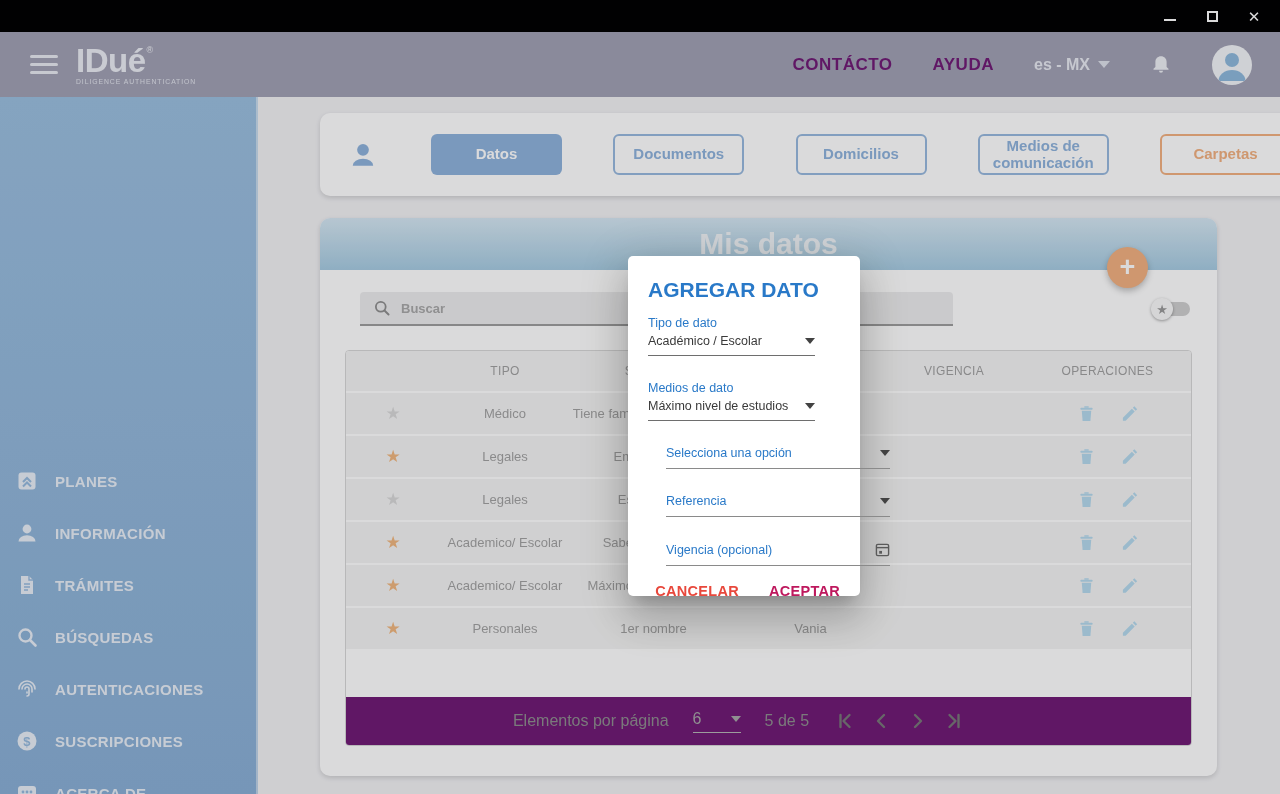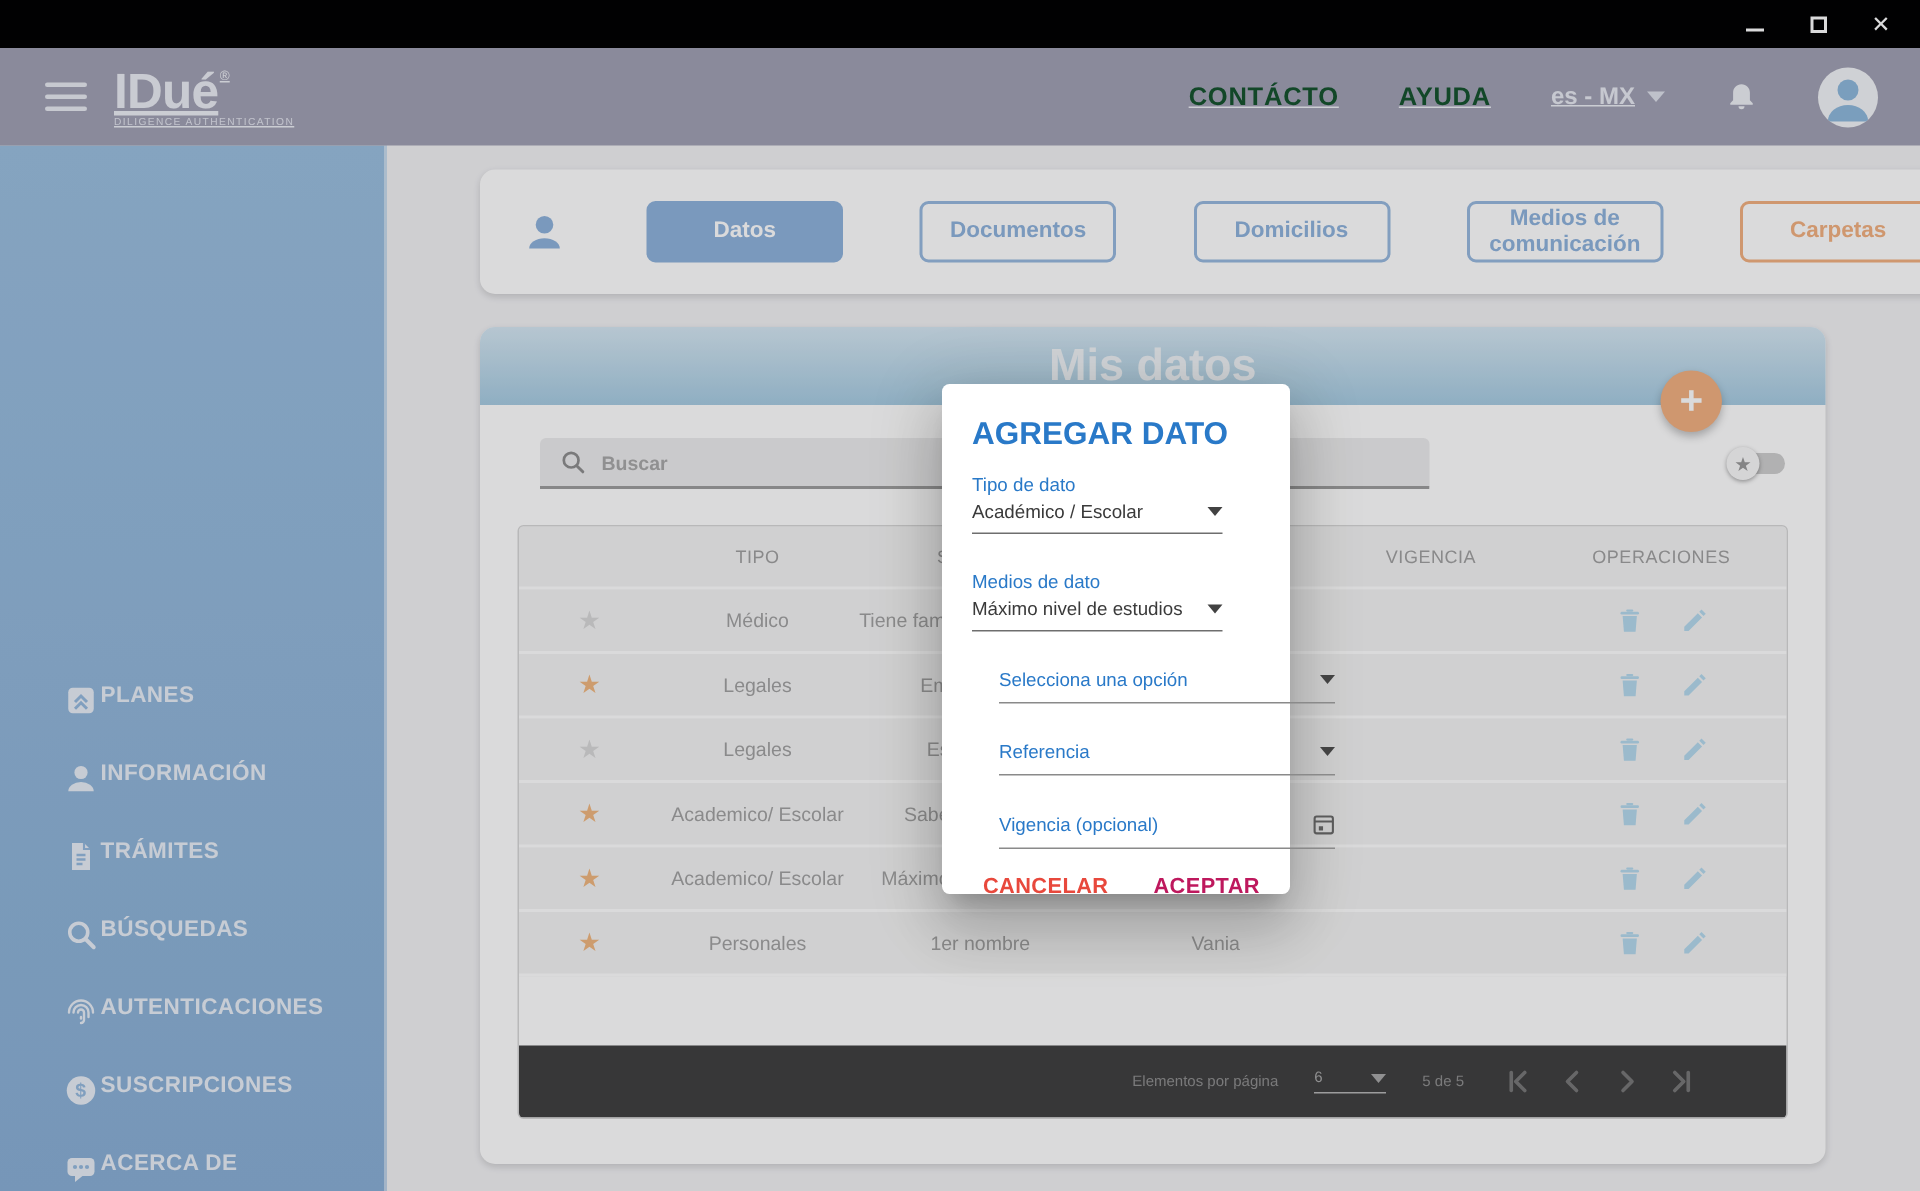--- a/index.html
+++ b/index.html
@@ -9,46 +9,46 @@
   
   .titlebar { position:absolute; top:0; left:0; width:100%; height:32px; background:#000;
     display:flex; justify-content:flex-end; align-items:center; gap:6px; padding-right:8px; z-index:5; }
   .win-btn { width:36px; height:26px; display:flex; align-items:center; justify-content:center; color:#fff; cursor:pointer; }
   .min-glyph { width:12px; height:0; border-bottom:2px solid #fff; margin-top:8px; }
   .max-glyph { width:11px; height:11px; border:2px solid #fff; }
   .close-glyph { font-size:15px; line-height:1; }
 
   
   .app-header { position:absolute; top:32px; left:0; width:100%; height:65px; background:#a2a2b4;
-    display:flex; align-items:center; color:#eef0f6; z-index:4;text-decoration:underline; }
+    display:flex; align-items:center; color:#eef0f6; z-index:4; }
   .hamburger { margin-left:30px; display:flex; flex-direction:column; gap:5px; cursor:pointer; }
   .hamburger span { display:block; width:28px; height:3px; background:#e9ebf2; border-radius:2px; }
   .logo { margin-left:18px; line-height:1; }
   .brand-row { display:flex; align-items:flex-start; }
   .brand { font-size:33px; font-weight:bold; letter-spacing:-0.5px; color:#eceef5; }
   .reg { font-size:9px; margin-top:2px; margin-left:1px; }
   .tagline { font-size:6.8px; letter-spacing:0.14em; color:#e2e4ee; margin-top:2px; }
   .header-right { margin-left:auto; display:flex; align-items:center; gap:40px; margin-right:28px; }
-  .hdr-link { font-size:17px; font-weight:bold; letter-spacing:0.03em; color:#14532d; cursor:pointer; }
+  .hdr-link { font-size:17px; font-weight:bold; letter-spacing:0.03em; color:#701a75; cursor:pointer; }
   .lang { display:flex; align-items:center; gap:8px; font-size:16px; font-weight:bold; color:#e8eaf2; cursor:pointer; }
   .caret-down { width:0; height:0; border-left:6px solid transparent; border-right:6px solid transparent; border-top:7px solid #dfe2ec; }
   .bell { color:#eef0f5; cursor:pointer; display:flex; }
   .hdr-avatar { width:40px; height:40px; border-radius:50%; background:#f3f5f8; display:flex; align-items:center; justify-content:center; overflow:hidden; cursor:pointer; }
 
   
   .sidebar { position:absolute; top:97px; left:0; width:258px; bottom:0;
     background:linear-gradient(180deg,#9cc0e0,#8ab0d6); border-right:2px solid rgba(255,255,255,0.45); z-index:1; }
   .profile-card { position:absolute; left:36px; top:10px; width:190px; height:212px;
     background:rgba(255,255,255,0.10); border:1px solid rgba(255,255,255,0.40);
     display:flex; flex-direction:column; align-items:center; color:#eef4fb; }
   .profile-card .big-avatar { margin-top:34px; }
   .profile-name { margin-top:18px; font-size:15px; letter-spacing:0.04em; }
   .profile-email { margin-top:18px; font-size:12.5px; letter-spacing:0.02em; }
   .nav { position:absolute; top:358px; left:0; right:0; }
-  .nav-item { height:52px; display:flex; align-items:flex-start; padding-left:42px; gap:2px;
+  .nav-item { height:52px; display:flex; align-items:center; padding-left:15px; gap:17px;
     color:#e9eff7; font-weight:bold; font-size:15px; letter-spacing:0.02em; cursor:pointer; }
   .nav-icon { width:23px; height:23px; display:flex; align-items:center; justify-content:center; color:#e9eff7; }
 
   
   .tab-card { position:absolute; left:320px; top:113px; width:999px; height:83px; background:#fff;
     border-radius:10px; box-shadow:0 2px 5px rgba(0,0,0,0.14); z-index:2;
     display:flex; align-items:center; padding:0 28px; }
   .tab-person { color:#8fb3dc; display:flex; margin-right:53px; }
   .tab-btns { display:flex; flex:1; justify-content:space-between; align-items:center; }
   .tab-btn { width:131px; min-height:41px; border-radius:6px; font-weight:bold; font-size:15px;
@@ -88,22 +88,22 @@
   .thead div { text-align:center; }
   .thead .cell-subtipo { text-align:right; padding-right:104px; }
   .trow { height:43px; background:#f4f4f4; border-bottom:2px solid #fff; color:#a2a2a2; font-size:13px; text-align:center; }
   .trow.cut .cell-subtipo { text-align:right; padding-right:104px; }
   .star { font-size:17px; cursor:pointer; }
   .star[data-starred="true"]  { color:#f0b77f; }
   .star[data-starred="false"] { color:#d9d9d9; }
   .ops { display:flex; justify-content:center; align-items:center; gap:24px; color:#b5daee; }
   .op-btn { display:flex; cursor:pointer; }
 
-  .pagination { margin-top:auto; height:48px; display:flex; align-items:center; justify-content:flex-end;
-    gap:24px; padding-right:58px; color:#8f8f8f; font-size:10px; background:#404040; }
+  .pagination { margin-top:auto; height:48px; display:flex; align-items:center; justify-content:center;
+    gap:24px; padding-right:58px; color:#8f8f8f; font-size:16px; background:#701a75; }
   .page-size { display:flex; align-items:center; justify-content:space-between; width:48px;
     border-bottom:1px solid #b7b7b7; padding-bottom:4px; color:#a8a8a8; cursor:pointer; }
   .page-size .caret-down { border-top-color:#a8a8a8; border-left-width:5px; border-right-width:5px; border-top-width:6px; }
   .pager-btns { display:flex; align-items:center; gap:15px; color:#787878; }
   .pager-btn { display:flex; cursor:pointer; }
 
   
   .backdrop { position:fixed; inset:0; background:rgba(8,8,12,0.15); z-index:10; }
   .modal { position:fixed; left:628px; top:256px; width:232px; height:340px; background:#fff; border-radius:5px;
     box-shadow:0 11px 15px -7px rgba(0,0,0,.2), 0 24px 38px 3px rgba(0,0,0,.14), 0 9px 46px 8px rgba(0,0,0,.12);

